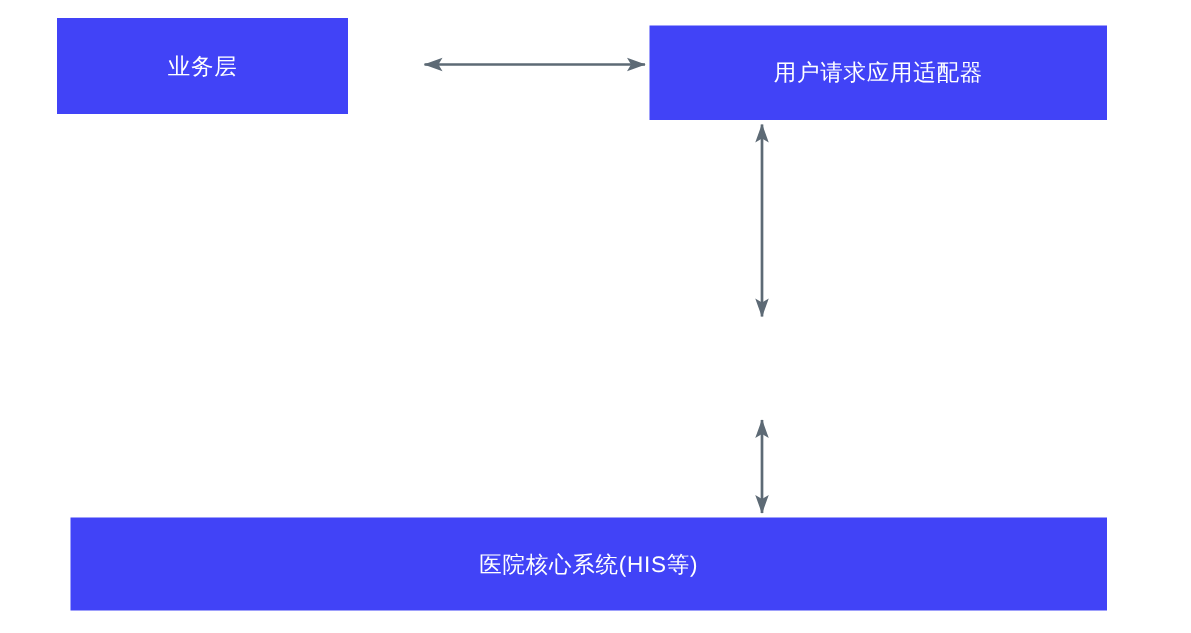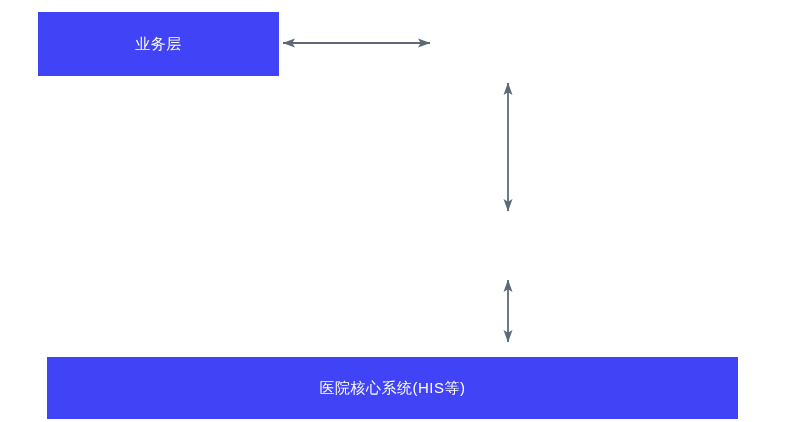--- a/index.html
+++ b/index.html
@@ -22,24 +22,24 @@
     position: absolute;
     background: var(--box-bg, #4143f7);
     color: var(--box-text, #ffffff);
     display: flex;
     align-items: center;
     justify-content: center;
     font-size: 15px;
     letter-spacing: 0.5px;
     box-sizing: border-box;
   }
-  .node-business        { left: 38px;  top: 12px;  width: 241px; height: 64px; font-family: Liberation Mono, monospace; }
+  .node-business        { left: 38px;  top: 12px;  width: 194px; height: 64px; font-family: Liberation Mono, monospace; }
   .node-adapter         { left: 433px; top: 17px;  width: 305px; height: 63px; }
   .node-ext-platform    { left: 47px;  top: 214px; width: 691px; height: 63px; }
-  .node-core-system     { left: 47px;  top: 345px; width: 691px; height: 62px; margin-top: 12px; }
+  .node-core-system     { left: 47px;  top: 345px; width: 691px; height: 62px; }
   .connections {
     position: absolute;
     left: 0;
     top: 0;
     pointer-events: none;
   }
   .arrow-line {
     stroke: var(--arrow, #5d6a75);
     stroke-width: 1.8;
     fill: none;
@@ -62,19 +62,22 @@
     </defs>
     <line class="arrow-line" x1="283" y1="43" x2="430" y2="43" marker-start="url(#ah)" marker-end="url(#ah)"></line>
     <line class="arrow-line" x1="508" y1="83" x2="508" y2="211" marker-start="url(#ah)" marker-end="url(#ah)"></line>
     <line class="arrow-line" x1="508" y1="280" x2="508" y2="342" marker-start="url(#ah)" marker-end="url(#ah)"></line>
   </svg>
 
   <div class="node node-business">
     <span>业务层</span>
   </div>
 
+  <div class="node node-adapter">
+    <span>用户请求应用适配器</span>
+  </div>
 
 
   <div class="node node-core-system">
     <span>医院核心系统(HIS等)</span>
   </div>
 
 </div>
 
 </body></html>

